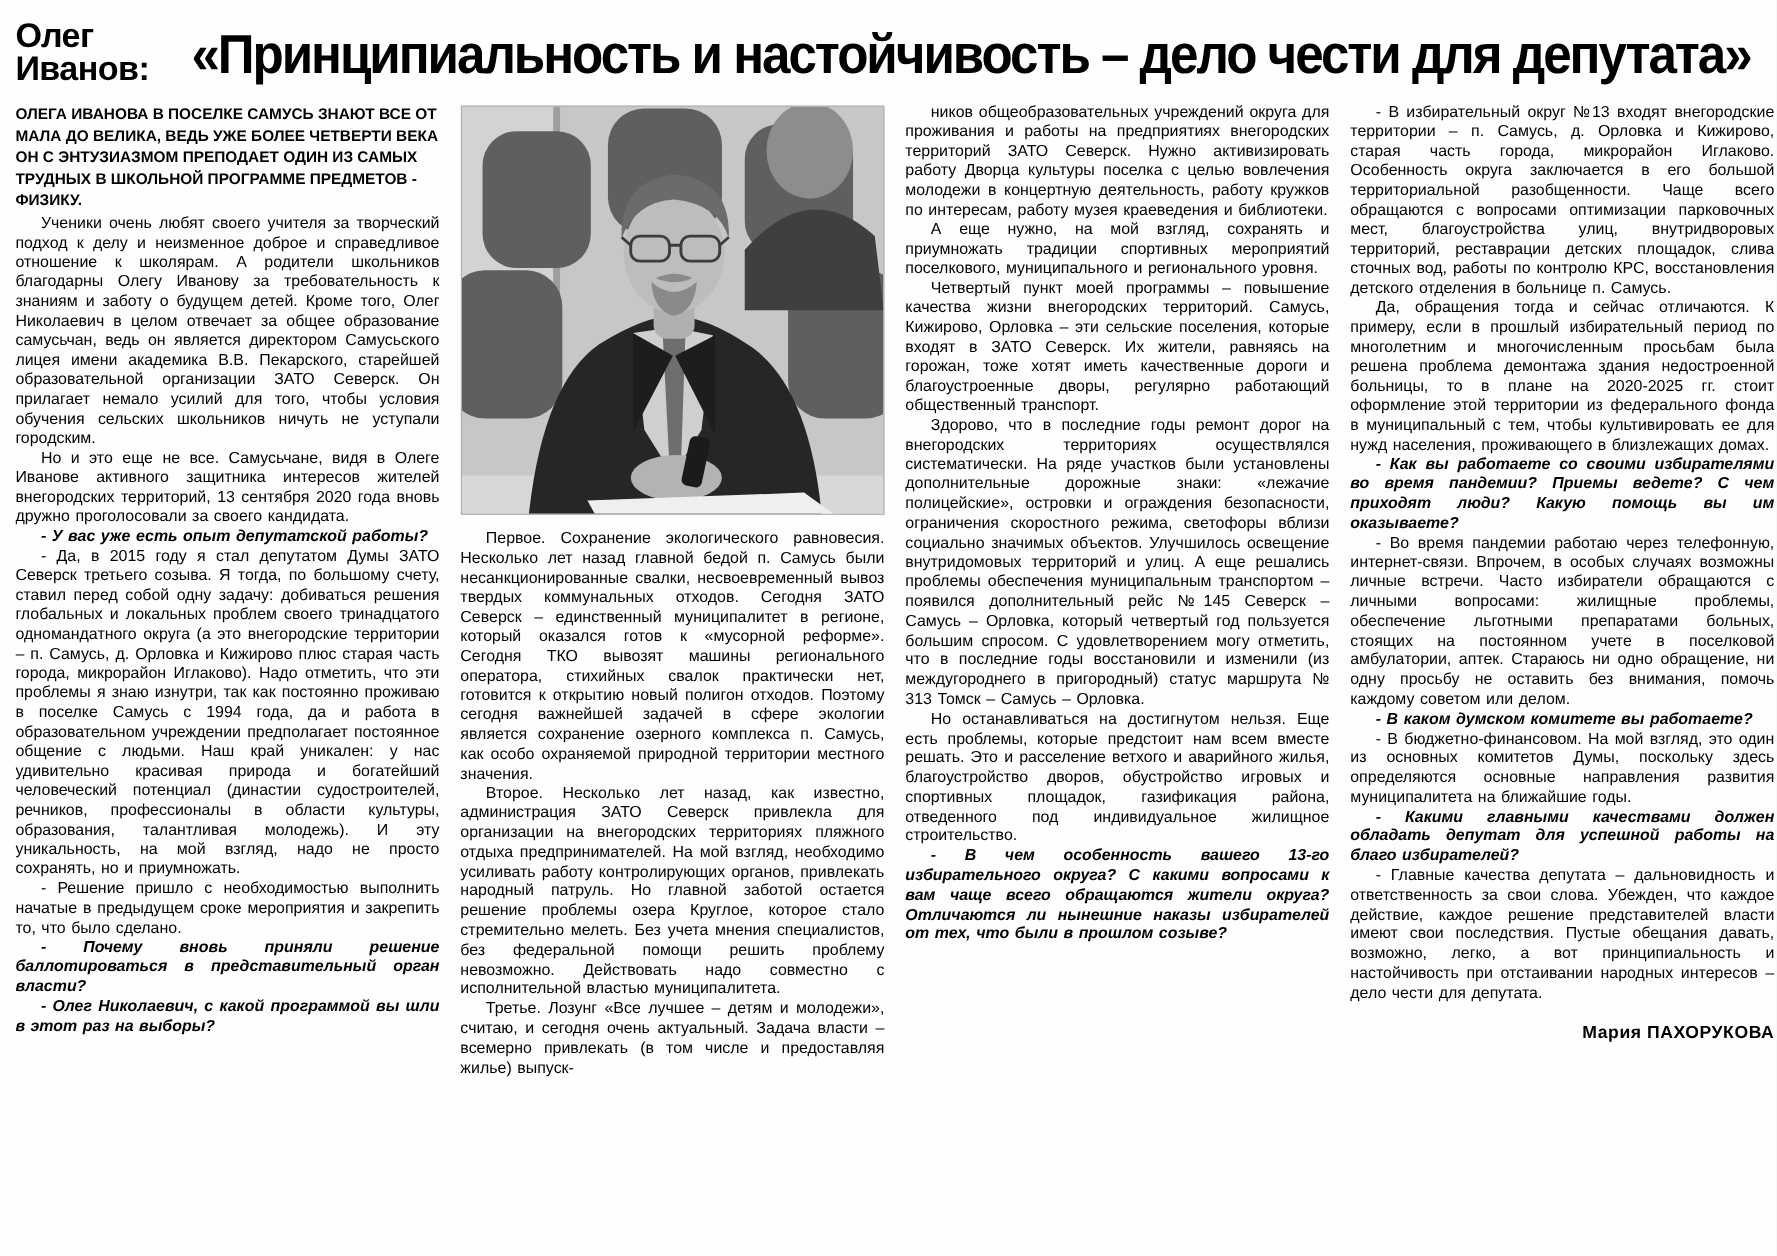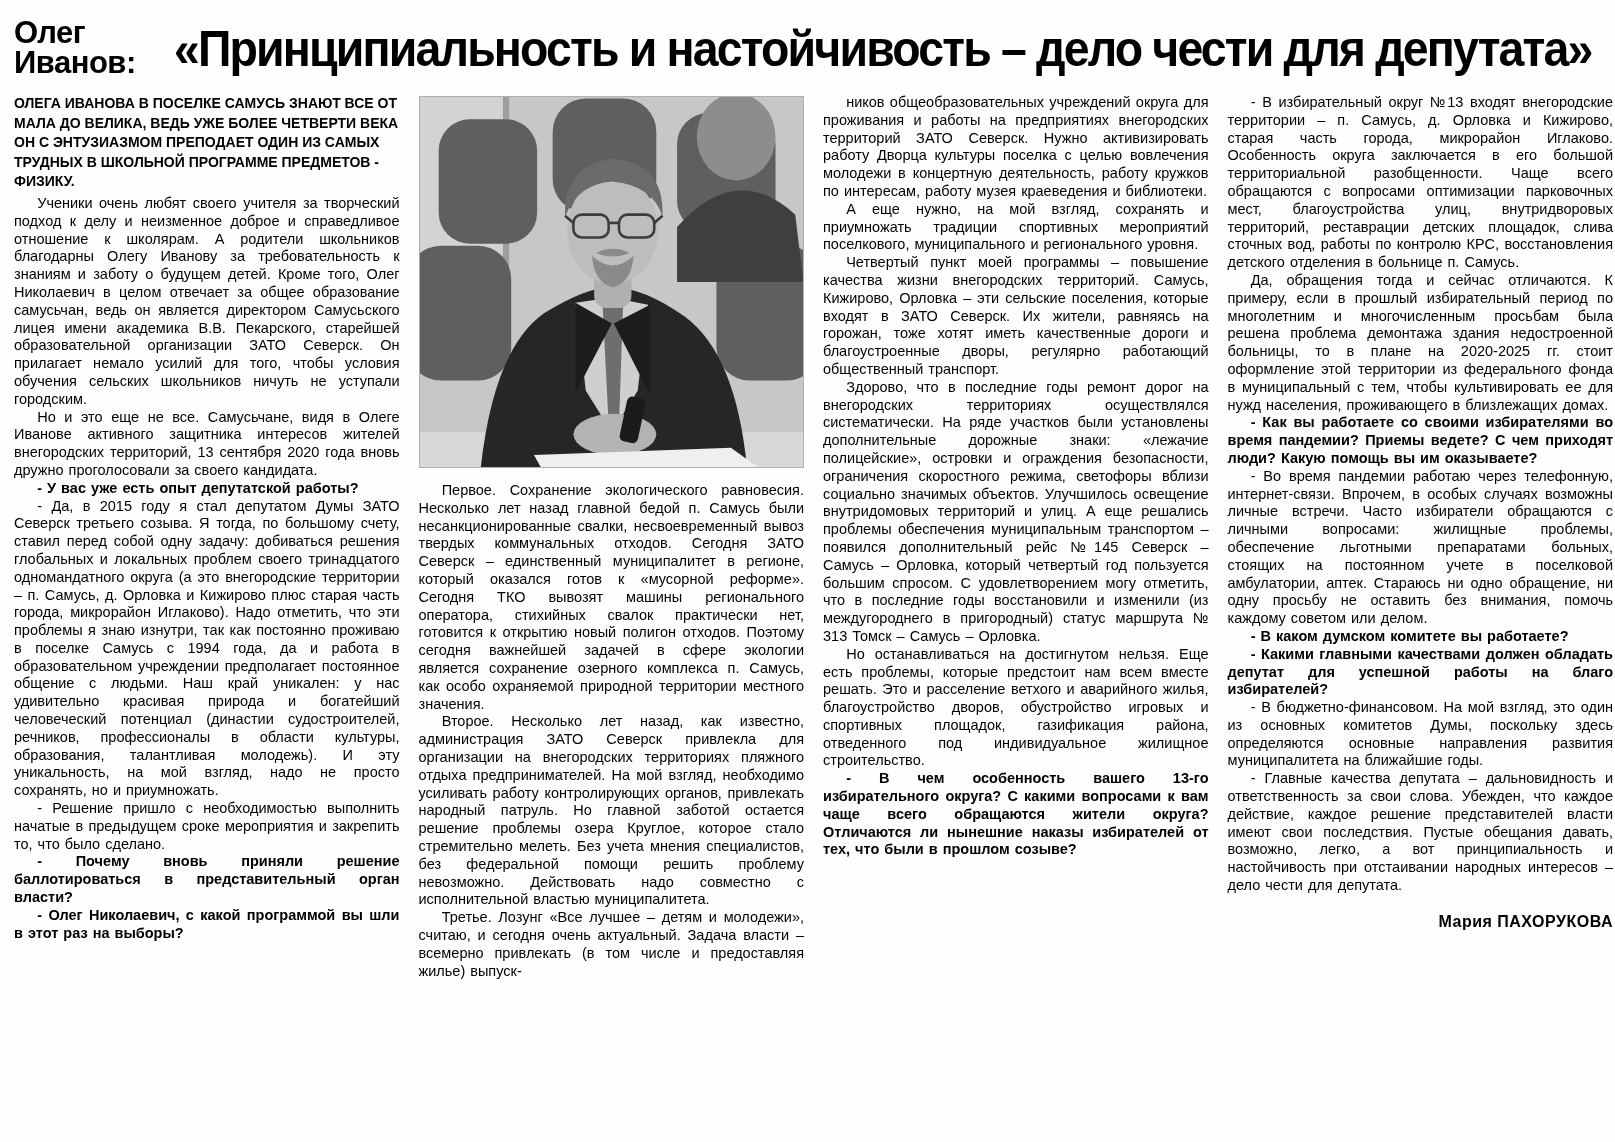--- a/index.html
+++ b/index.html
@@ -5,21 +5,21 @@
   html,body{margin:0;padding:0;background:#e9e9e9;}
   body{width:1615px;height:1142px;overflow:hidden;font-family:"Liberation Sans",sans-serif;color:#000;}
   .page{width:1615px;height:1142px;background:#fefefe;box-sizing:border-box;padding:8px 2px 0 14px;}
   .masthead{display:flex;align-items:flex-start;height:86px;}
   .kicker{font-weight:bold;font-size:31px;line-height:0.98;width:160px;letter-spacing:-0.5px;padding-top:10px;flex:0 0 auto;}
   .headline{margin:0;padding-top:16px;font-weight:bold;font-size:50px;line-height:1;letter-spacing:-2px;white-space:nowrap;transform:scaleX(0.93);transform-origin:left center;}
   .columns{display:flex;gap:19px;height:1040px;overflow:hidden;}
   .col{flex:1 1 0;min-width:0;}
   .para{margin:0;font-size:14.5px;line-height:17.8px;text-align:justify;text-indent:1.6em;word-spacing:1px;}
   .para.lead{font-weight:bold;font-size:14px;line-height:19.6px;text-align:left;text-indent:0;word-spacing:0;margin-bottom:3px;}
-  .para.question{font-weight:bold;}
+  .para.question{font-weight:bold;font-style:italic;}
   .byline{margin:18px 0 0 0;font-weight:bold;font-size:16px;text-align:right;letter-spacing:0.5px;}
   .photo{margin:2px 0 14px 0;height:370px;border:1px solid #b0b0b0;background:#c7c7c7;overflow:hidden;}
   .photo svg{display:block;width:100%;height:100%;}
 </style>
 </head>
 <body>
 
 <div class="page">
   <header class="masthead">
     <div class="kicker">Олег Иванов:</div>
@@ -87,19 +87,19 @@
         <p class="para body">Здорово, что в последние годы ремонт дорог на внегородских территориях осуществлялся систематически. На ряде участков были установлены дополнительные дорожные знаки: «лежачие полицейские», островки и ограждения безопасности, ограничения скоростного режима, светофоры вблизи социально значимых объектов. Улучшилось освещение внутридомовых территорий и улиц. А еще решались проблемы обеспечения муниципальным транспортом – появился дополнительный рейс №145 Северск – Самусь – Орловка, который четвертый год пользуется большим спросом. С удовлетворением могу отметить, что в последние годы восстановили и изменили (из междугороднего в пригородный) статус маршрута № 313 Томск – Самусь – Орловка.</p>
         <p class="para body">Но останавливаться на достигнутом нельзя. Еще есть проблемы, которые предстоит нам всем вместе решать. Это и расселение ветхого и аварийного жилья, благоустройство дворов, обустройство игровых и спортивных площадок, газификация района, отведенного под индивидуальное жилищное строительство.</p>
         <p class="para question">- В чем особенность вашего 13-го избирательного округа? С какими вопросами к вам чаще всего обращаются жители округа? Отличаются ли нынешние наказы избирателей от тех, что были в прошлом созыве?</p>
       </section>
     <section class="col">
         <p class="para body">- В избирательный округ №13 входят внегородские территории – п. Самусь, д. Орловка и Кижирово, старая часть города, микрорайон Иглаково. Особенность округа заключается в его большой территориальной разобщенности. Чаще всего обращаются с вопросами оптимизации парковочных мест, благоустройства улиц, внутридворовых территорий, реставрации детских площадок, слива сточных вод, работы по контролю КРС, восстановления детского отделения в больнице п. Самусь.</p>
         <p class="para body">Да, обращения тогда и сейчас отличаются. К примеру, если в прошлый избирательный период по многолетним и многочисленным просьбам была решена проблема демонтажа здания недостроенной больницы, то в плане на 2020-2025 гг. стоит оформление этой территории из федерального фонда в муниципальный с тем, чтобы культивировать ее для нужд населения, проживающего в близлежащих домах.</p>
         <p class="para question">- Как вы работаете со своими избирателями во время пандемии? Приемы ведете? С чем приходят люди? Какую помощь вы им оказываете?</p>
         <p class="para body">- Во время пандемии работаю через телефонную, интернет-связи. Впрочем, в особых случаях возможны личные встречи. Часто избиратели обращаются с личными вопросами: жилищные проблемы, обеспечение льготными препаратами больных, стоящих на постоянном учете в поселковой амбулатории, аптек. Стараюсь ни одно обращение, ни одну просьбу не оставить без внимания, помочь каждому советом или делом.</p>
         <p class="para question">- В каком думском комитете вы работаете?</p>
+        <p class="para body">- В бюджетно-финансовом. На мой взгляд, это один из основных комитетов Думы, поскольку здесь определяются основные направления развития муниципалитета на ближайшие годы.</p>
         <p class="para question">- Какими главными качествами должен обладать депутат для успешной работы на благо избирателей?</p>
-        <p class="para body">- В бюджетно-финансовом. На мой взгляд, это один из основных комитетов Думы, поскольку здесь определяются основные направления развития муниципалитета на ближайшие годы.</p>
         <p class="para body">- Главные качества депутата – дальновидность и ответственность за свои слова. Убежден, что каждое действие, каждое решение представителей власти имеют свои последствия. Пустые обещания давать, возможно, легко, а вот принципиальность и настойчивость при отстаивании народных интересов – дело чести для депутата.</p>
         <p class="byline">Мария ПАХОРУКОВА</p>
       </section>
   </main>
 </div>
 
 </body></html>

